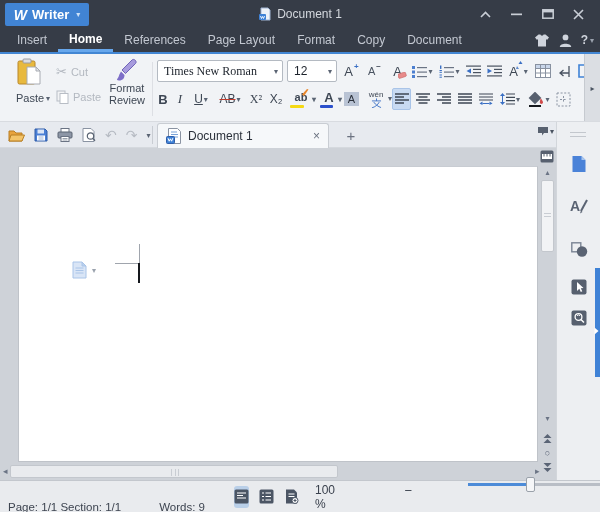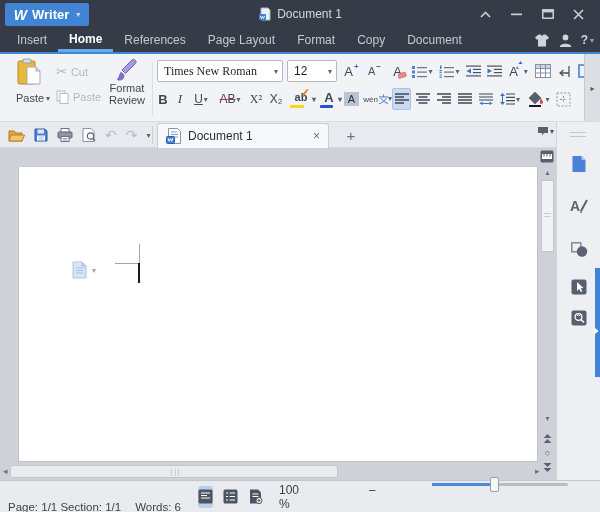--- a/index.html
+++ b/index.html
@@ -111,21 +111,21 @@
   .sbhandle { position:absolute; left:13px; top:10px; width:16px; height:5px;
     border-top:1px solid #c3c7cd; border-bottom:1px solid #c3c7cd; }
   .sbicon { position:absolute; left:12px; width:20px; height:20px; display:flex;
     align-items:center; justify-content:center; }
   .edge-strip { position:absolute; right:0; top:146px; width:5px; height:109px; background:#3f82d6; }
   .edge-arrow { position:absolute; right:0px; top:204px; width:6px; height:9px; color:#fff; font-size:6px;
     display:flex; align-items:center; z-index:2; }
   
   .statusbar { position:absolute; left:0; top:480px; width:600px; height:32px; background:#e9ebee;
     border-top:1px solid #c3c7cd; display:flex; align-items:center; font-size:11.5px; color:#3d4450; }
-  .st { padding:0 7px; white-space:nowrap;margin-top:20px; }
+  .st { padding:0 19px; white-space:nowrap;margin-top:20px; }
   .stdiv { width:1px; height:15px; background:#c9cdd3; }
   .viewbtn { width:22px; height:22px; display:flex; align-items:center; justify-content:center;
     border-radius:3px; margin:0 2px; }
   .viewbtn.on { background:#b9cfe8; }
   .zoomwrap { display:flex; align-items:flex-start;gap:48px; }
   .zoompct { margin:0 6px 0 14px; color:#3a414d; font-size:12px; }
   .zbtn { width:16px; text-align:center; color:#3a414d; font-size:13px; }
   .ztrack { position:relative; width:146px; height:3px; background:#b9bec6; border-radius:2px; margin:0 4px; }
   .zfill { position:absolute; left:0; top:0; height:3px; width:62px; background:#4c8bd8; }
   .zhandle { position:absolute; left:58px; top:-6px; width:9px; height:15px; background:#f5f6f8;
@@ -367,21 +367,21 @@
         <span class="dd" style="position:absolute;right:-1px;top:7px;">▾</span>
       </div>
       <div class="rbtn" style="width:24px;font-weight:bold;font-size:13px;">
         <span style="margin-bottom:4px;">A</span>
         <span class="underbar" style="width:13px;background:#2b50cc;"></span>
         <span class="dd" style="position:absolute;right:-1px;top:7px;">▾</span>
       </div>
       <div class="rbtn" style="width:17px;">
         <span style="background:#b9c3d4;padding:1px 4px;font-size:11px;color:#2b313b;">A</span>
       </div>
-      <div class="rbtn" style="width:28px;line-height:7px;">
+      <div class="rbtn" style="width:28px;flex-direction:column;line-height:7px;">
         <span style="font-size:8px;color:#3e4754;">wén</span>
         <svg width="11" height="10" viewBox="0 0 12 11">
           <path d="M1 3.2 H11 M6 0.5 V3.2 M3 4.5 C5 7.5 8 9.5 11 10.5 M9 4.5 C7.5 7.5 4.5 9.8 1 10.8" stroke="#3a6fc4" fill="none" stroke-width="1"></path>
         </svg>
         <span class="dd" style="position:absolute;right:-2px;top:7px;">▾</span>
       </div>
       <div class="rbtn on" style="width:19px;">
         <svg width="14" height="12" viewBox="0 0 14 12">
           <path d="M0 1 H14 M0 4 H9 M0 7 H14 M0 10 H9" stroke="#3e4754" stroke-width="1.3"></path>
         </svg>
@@ -609,21 +609,21 @@
     </div>
   </div>
 
   <div class="statusbar">
     <span class="st" style="padding-left:8px;">
       <span>Page: 1/1</span>
       <span>Section: 1/1</span>
     </span>
     <span class="stdiv"></span>
     <span class="stdiv"></span>
-    <span class="st">Words: 6</span>
+    <span class="st">Words: 9</span>
     <span class="stdiv"></span>
 
     <div class="viewbtn on" style="margin-left:10px;">
       <svg width="15" height="15" viewBox="0 0 15 15">
         <rect x="0.5" y="0.5" width="14" height="14" rx="1.5" fill="#4b5564"></rect>
         <path d="M3 4 H12 M3 6.5 H9 M3 9 H12" stroke="#fff" stroke-width="1.2"></path>
       </svg>
     </div>
     <div class="viewbtn" style="margin-left:8px;">
       <svg width="15" height="15" viewBox="0 0 15 15">

